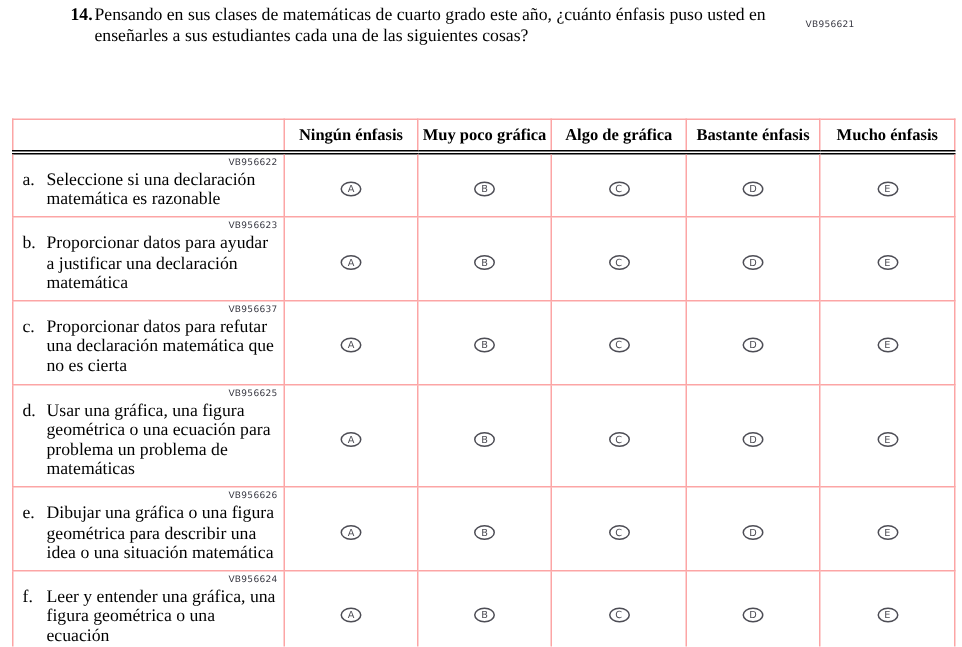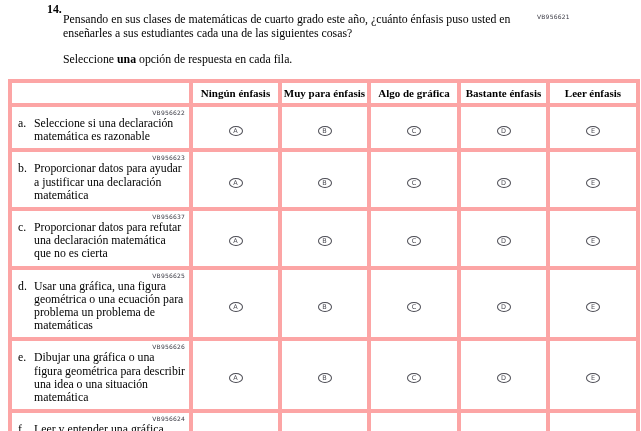--- a/index.html
+++ b/index.html
@@ -38,35 +38,35 @@
     font-size: 11.8px;
     line-height: 13.5px;
   }
   .qwrap { display: flex; }
   .qnum {
     font-weight: bold;
     width: 16px;
     flex: none;
   }
   .qtext p { margin: 0; }
-  .qtext .main { max-width: 468px; margin-top: 10px; }
+  .qtext .main { max-width: 468px; }
   .instruction { margin-top: 13px !important; }
   .instruction b { font-weight: bold; }
 
   
   table.matrix {
     position: absolute;
     left: 8px;
     top: 79px;
     width: 628px;
     border-collapse: collapse;
     table-layout: fixed;
   }
   .matrix th, .matrix td {
-    border: 4px solid #fca5a5;
+    border: 1px solid #fca5a5;
     margin-top: 16px;
   }
   .matrix thead th {
     border-bottom: 3px double #000000;
     font-size: 11px;
     font-weight: bold;
     text-align: center;
     padding: 4px 1px;
     line-height: 12px;
   }
@@ -113,42 +113,41 @@
 
 <div>
 
   <span class="var-code top-code">VB956621</span>
 
   <div class="question">
     <div class="qwrap">
       <span class="qnum">14.</span>
       <div class="qtext">
         <p class="main">Pensando en sus clases de matemáticas de cuarto grado este año, ¿cuánto énfasis puso usted en enseñarles a sus estudiantes cada una de las siguientes cosas?</p>
-        <p class="instruction"><span>Seleccione </span><b>una</b><span> opción de respuesta en cada fila.</span></p>
       </div>
     </div>
   </div>
 
   <table class="matrix">
     <colgroup>
       <col style="width:181px">
       <col style="width:89px">
         <col style="width:89px">
         <col style="width:90px">
         <col style="width:89px">
         <col style="width:90px">
     </colgroup>
     <thead>
       <tr id="header-row">
         <th></th>
       <th>Ningún énfasis</th>
-          <th>Muy para énfasis</th>
+          <th>Muy poco gráfica</th>
           <th>Algo de gráfica</th>
           <th>Bastante énfasis</th>
-          <th>Leer énfasis</th>
+          <th>Mucho énfasis</th>
         </tr>
     </thead>
     <tbody id="table-body">
         <tr>
           <td class="item">
             <span class="row-code var-code">VB956622</span>
             <span class="item-line">
               <span class="item-letter">a.</span>
               <span class="item-text">Seleccione si una declaración matemática es razonable</span>
             </span>

